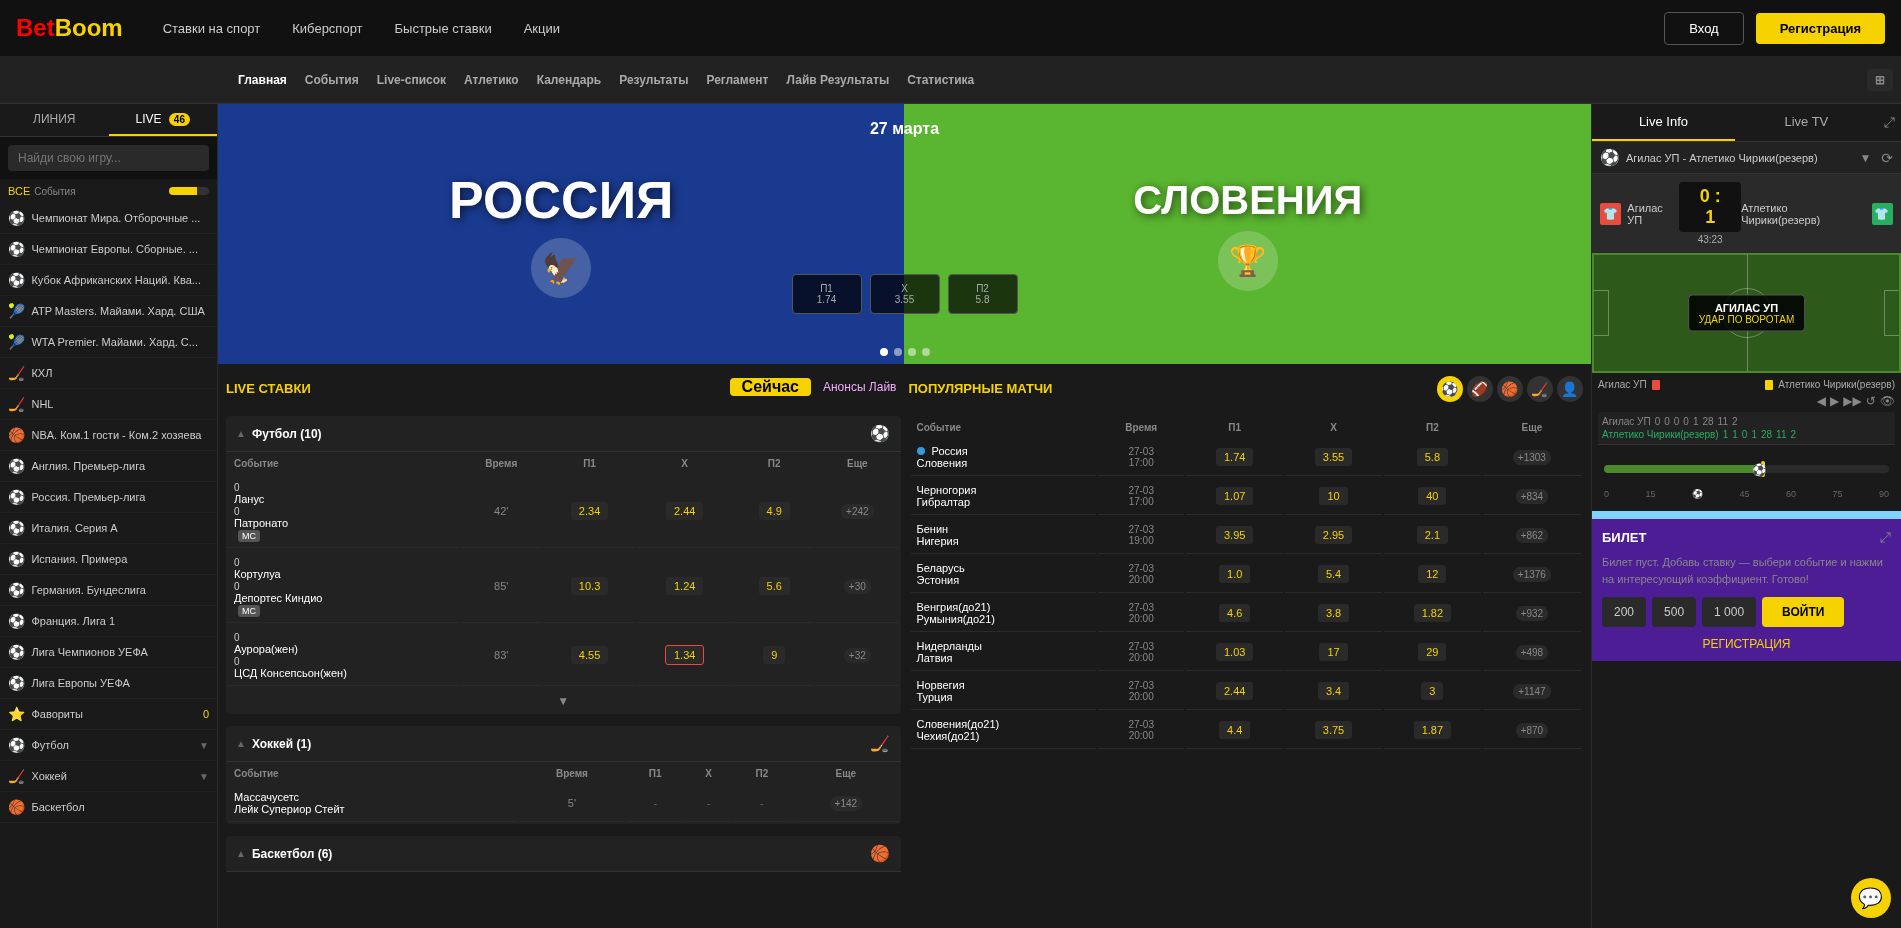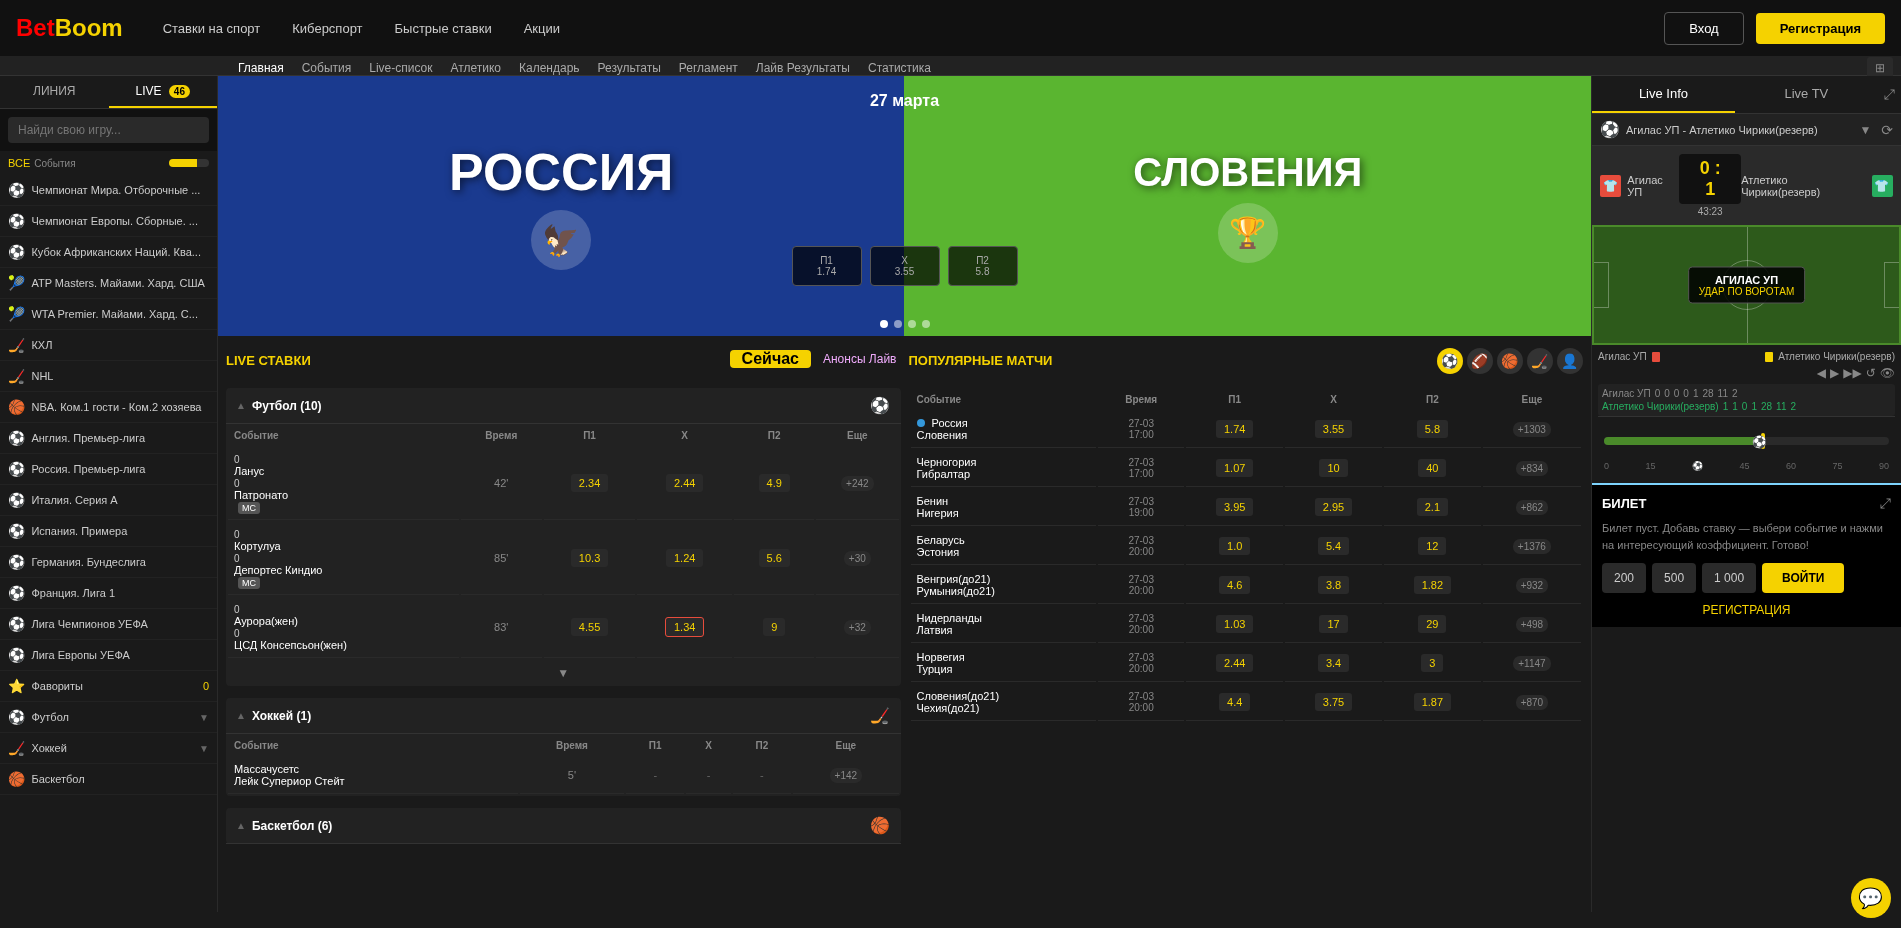--- a/index.html
+++ b/index.html
@@ -9,21 +9,21 @@
     .header { background: #111; display: flex; align-items: center; padding: 0 16px; height: 56px; justify-content: space-between; }
     .logo { color: #ff0; font-size: 24px; font-weight: 900; }
     .logo span { color: #f00; }
     .nav-main { display: flex; gap: 32px; margin-left: 40px; }
     .nav-main a { color: #ccc; text-decoration: none; font-size: 13px; cursor: pointer; }
     .header-right { display: flex; gap: 12px; align-items: center; }
     .btn-login { background: transparent; border: 1px solid #555; color: #fff; padding: 8px 24px; border-radius: 4px; cursor: pointer; font-size: 13px; }
     .btn-register { background: #f5d200; border: none; color: #000; padding: 8px 24px; border-radius: 4px; cursor: pointer; font-size: 13px; font-weight: bold; }
 
     
-    .sub-nav { background: #222; display: flex; align-items: flex-end; padding: 0 8px 0 230px; height: 20px; gap: 2px; border-bottom: 1px solid #333; }
+    .sub-nav { background: #222; display: flex; align-items: center; padding: 0 8px 0 230px; height: 48px; gap: 2px; border-bottom: 1px solid #333; font-weight: bold; }
     .sub-nav a { color: #aaa; text-decoration: none; font-size: 12px; padding: 0 8px; cursor: pointer; white-space: nowrap; }
     .sub-nav a.active { color: #fff; }
 
     
     .main-layout { display: flex; height: calc(928px - 92px); }
 
     
     .sidebar { width: 218px; background: #1a1a1a; border-right: 1px solid #2a2a2a; overflow-y: auto; flex-shrink: 0; }
     .sidebar-tabs { display: flex; border-bottom: 1px solid #333; }
     .sidebar-tab { flex: 1; text-align: center; padding: 8px 4px; cursor: pointer; font-size: 12px; color: #aaa; }
@@ -665,21 +665,21 @@
           <span>15</span>
           <span>⚽</span>
           <span>45</span>
           <span>60</span>
           <span>75</span>
           <span>90</span>
         </div>
       </div>
     </div>
 
-    <div style="border-top:2px solid #7dd3fc; padding:10px; background:#000000;">
+    <div style="border-top:8px solid #7dd3fc; padding:10px; background:#4c1d95;">
       <div style="display:flex; align-items:center; justify-content:space-between; margin-bottom:8px;">
         <span style="color:#fff; font-size:13px; font-weight:bold;">БИЛЕТ</span>
         <span style="cursor:pointer; color:#888; font-size:14px;">⤢</span>
       </div>
       <p style="color:#888; font-size:11px; line-height:1.5; margin-bottom:10px;">Билет пуст. Добавь ставку — выбери событие и нажми на интересующий коэффициент. Готово!</p>
       <div style="display:flex; gap:6px; margin-bottom:10px;">
         <button class="amount-btn">200</button>
         <button class="amount-btn">500</button>
         <button class="amount-btn">1 000</button>
         <button class="ticket-login-btn">ВОЙТИ</button>

